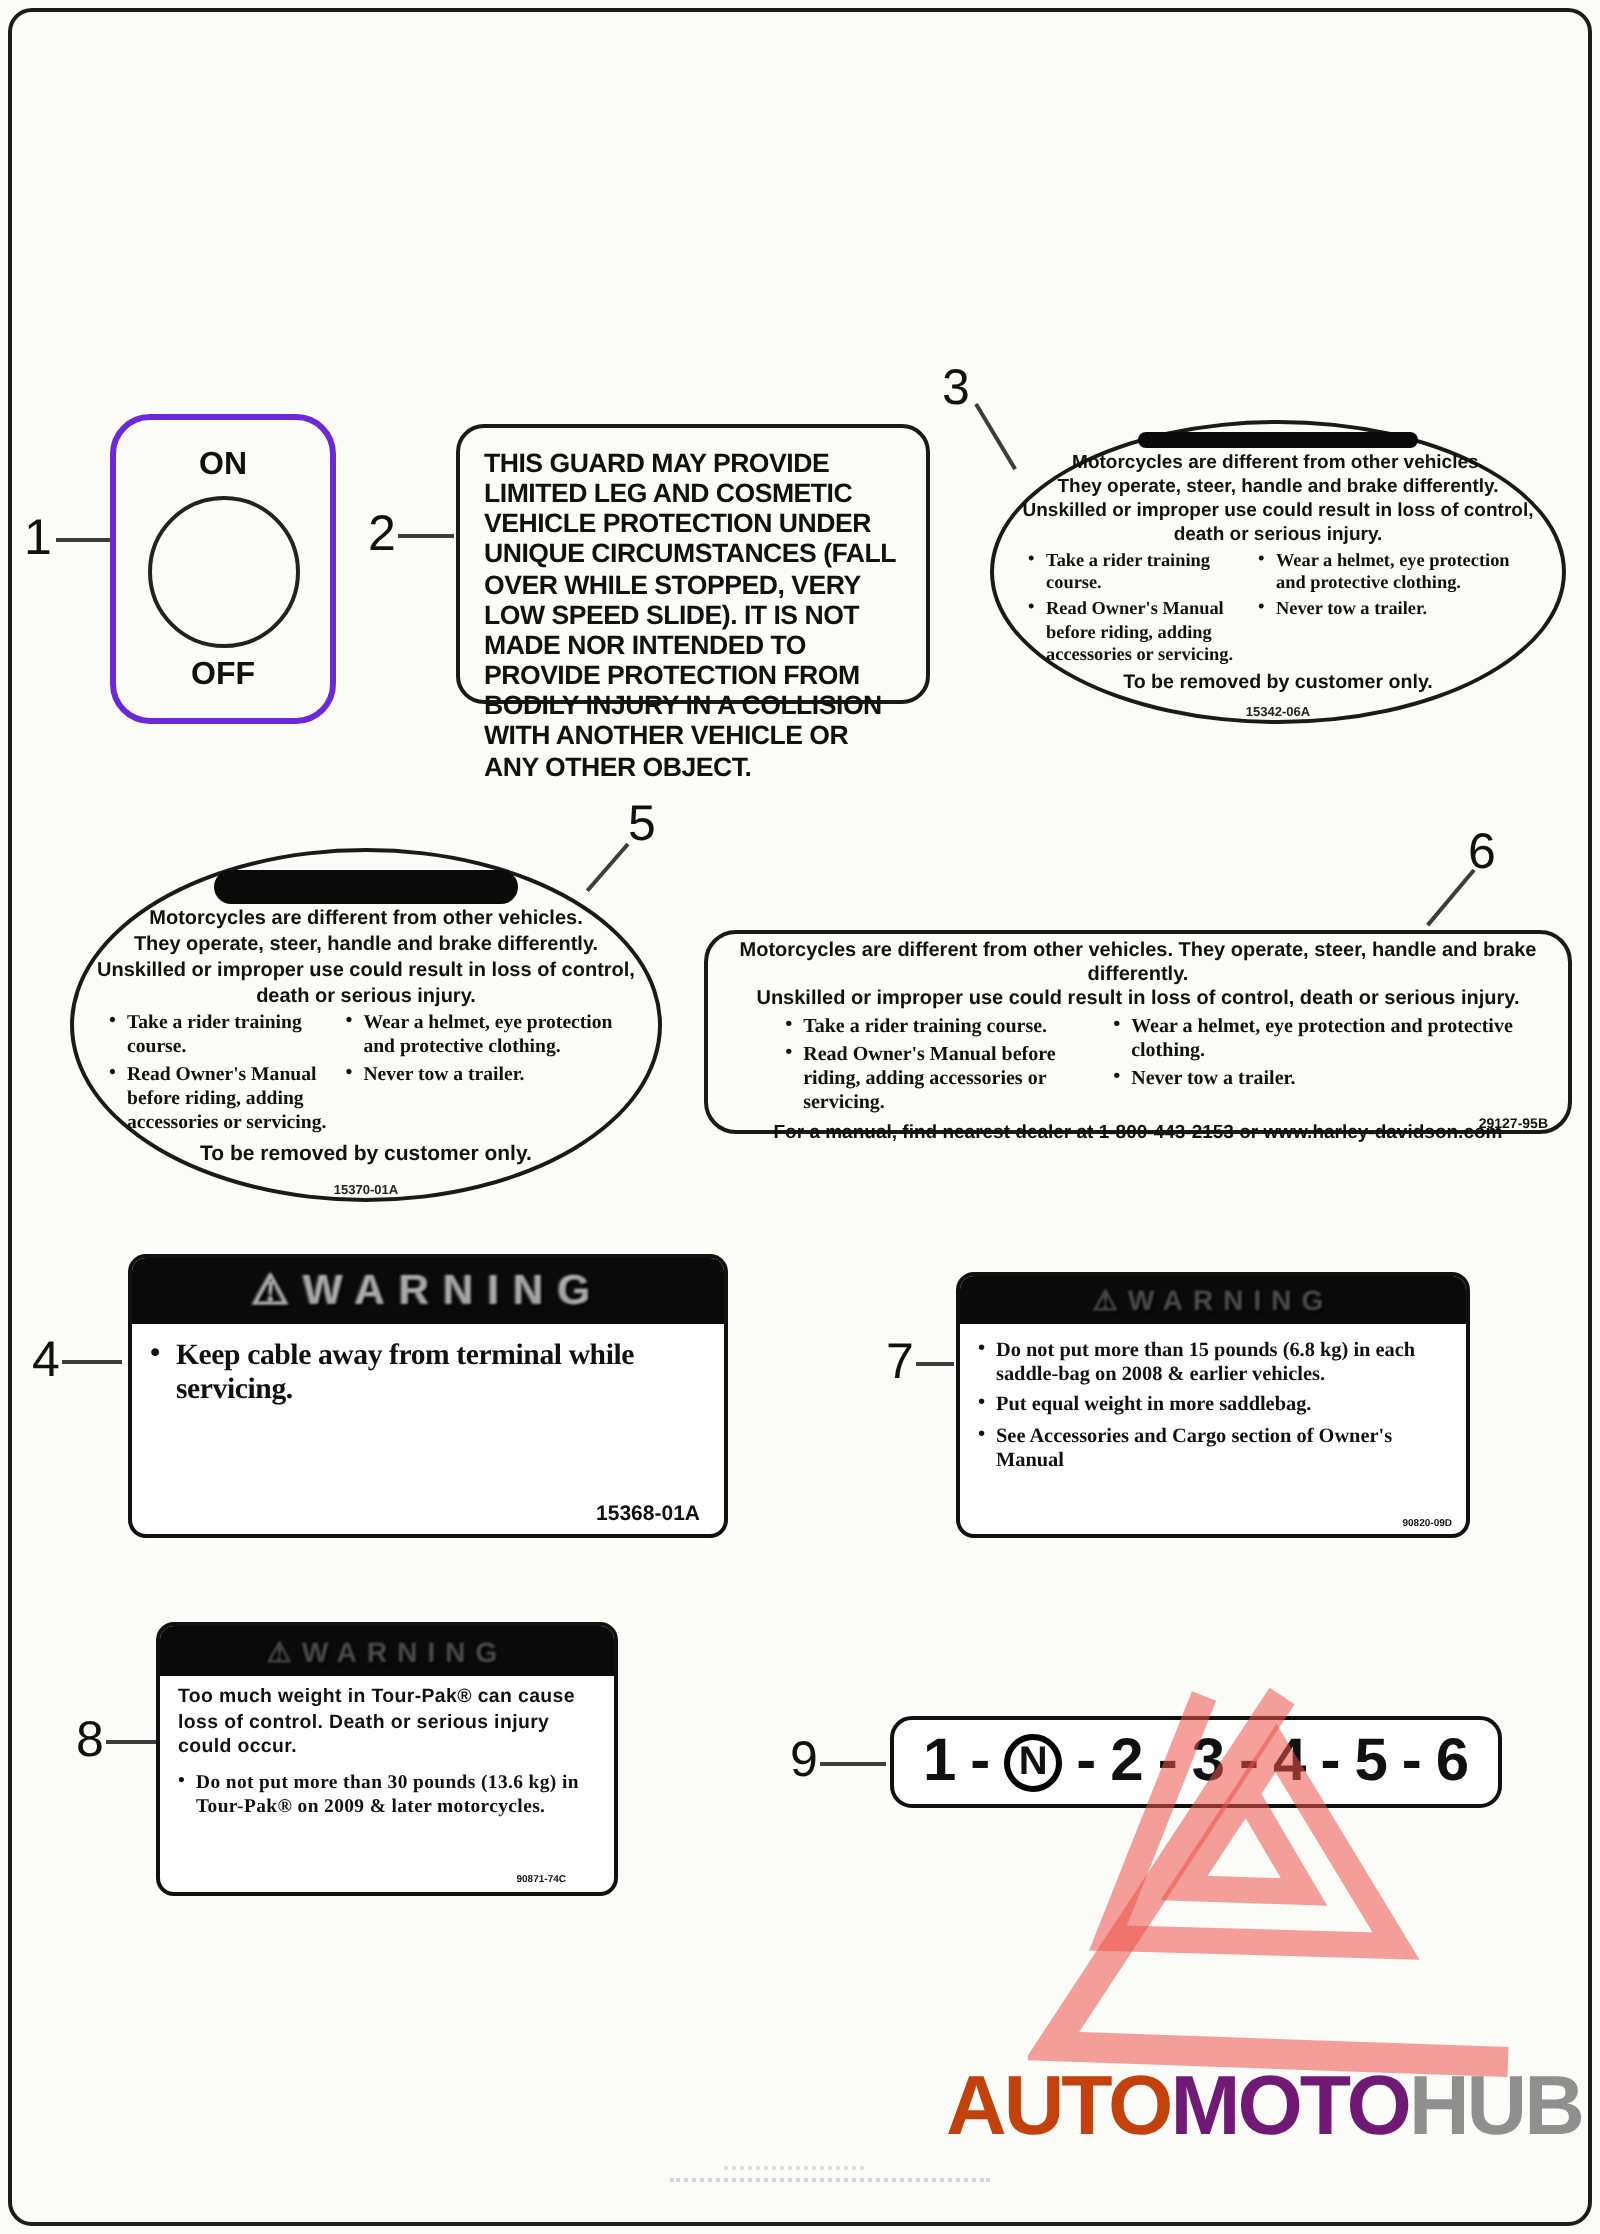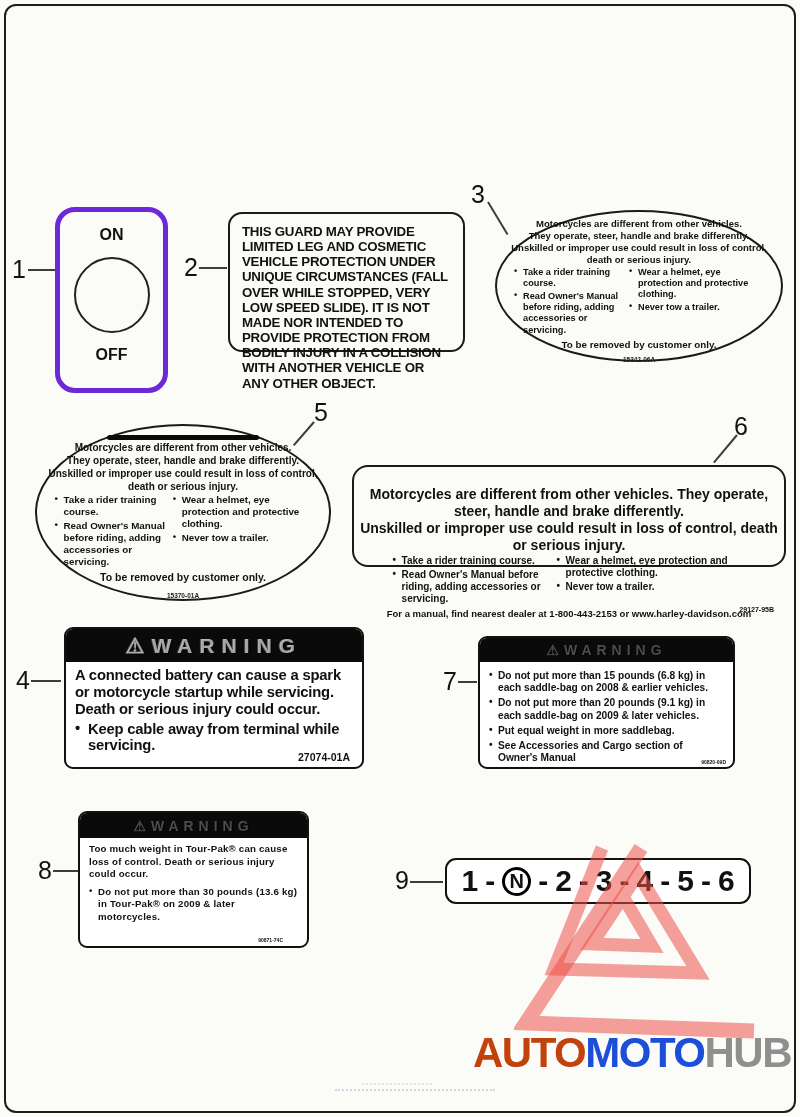--- a/index.html
+++ b/index.html
@@ -13,23 +13,23 @@
   
   .title-box{position:absolute;left:30px;top:27px;background:#0a0a0a;color:#fff;
     padding:3px 10px 5px 9px;font-size:26px;letter-spacing:1px;}
 
   
   .callout{position:absolute;font-size:25px;color:#111;}
   .dash{position:absolute;height:2px;background:#3d3d3d;}
   .leader{position:absolute;height:2px;background:#3d3d3d;transform-origin:0 50%;}
 
   
-  .switch-label{position:absolute;left:55px;top:207px;width:113px;height:186px;
-    border:5px solid #6d28d9;border-radius:20px;display:flex;flex-direction:column;
-    align-items:center;justify-content:space-between;padding:14px 0 24px;box-sizing:border-box;}
+  .switch-label{position:absolute;left:55px;top:207px;width:113px;height:155px;
+    border:3px solid #6d28d9;border-radius:20px;display:flex;flex-direction:column;
+    align-items:center;justify-content:space-between;padding:14px 0 12px;box-sizing:border-box;}
   .switch-word{font-weight:bold;font-size:16px;}
   .switch-circle{width:72px;height:72px;border:2px solid #222;border-radius:50%;}
 
   
   .guard-label{position:absolute;left:228px;top:212px;width:237px;height:140px;
     border:2px solid #1a1a1a;border-radius:14px;box-sizing:border-box;
     padding:10px 10px 0 12px;}
   .guard-text{font-weight:bold;font-size:13.3px;line-height:1.14;letter-spacing:-0.25px;}
 
   
@@ -40,35 +40,35 @@
   .redact-banner{background:#0a0a0a;border-radius:10px;}
   .oval3 .redact-banner{width:140px;height:20px;}
   .oval5 .redact-banner{width:152px;height:21px;}
   .oval-intro{text-align:center;font-weight:bold;margin-top:2px;}
   .oval3 .oval-intro{font-size:9.5px;line-height:1.25;}
   .oval5 .oval-intro{font-size:10px;line-height:1.28;}
   .oval-cols{display:flex;width:88%;margin-top:1px;}
   .oval3 .oval-cols{font-size:9.2px;line-height:1.22;}
   .oval5 .oval-cols{font-size:9.8px;line-height:1.22;}
   .colL{width:46%;}.colR{width:54%;}
-  .b{position:relative;padding-left:9px;font-weight:bold;margin-bottom:2px;}
+  .b{position:relative;padding-left:9px;font-weight:bold;margin-bottom:2px;font-family:Liberation Serif, serif;}
   .b::before{content:"\2022";position:absolute;left:0;top:-1px;}
   .oval-footer{font-weight:bold;margin-top:1px;}
   .oval3 .oval-footer{font-size:9.8px;}
   .oval5 .oval-footer{font-size:10.5px;}
   .part{font-weight:bold;color:#222;}
   .oval3 .part{font-size:6.5px;margin-top:6px;}
   .oval5 .part{font-size:6.5px;margin-top:9px;}
 
   
   .wide-label{position:absolute;left:352px;top:465px;width:434px;height:102px;
     border:2px solid #1a1a1a;border-radius:16px;box-sizing:border-box;
     display:flex;flex-direction:column;align-items:center;padding-top:3px;}
   .wide-label .redact-banner{width:174px;height:21px;border-radius:9px;}
-  .wide-intro{text-align:center;font-weight:bold;font-size:14px;line-height:1.22;margin-top:16px;}
+  .wide-intro{text-align:center;font-weight:bold;font-size:10px;line-height:1.22;margin-top:0;}
   .wide-cols{display:flex;width:96%;margin-top:1px;font-size:10px;line-height:1.2;}
   .wide-cols .colL{width:47%;padding-left:30px;box-sizing:border-box;}
   .wide-cols .colR{width:50%;}
   .wide-footer{position:relative;width:100%;text-align:center;font-weight:bold;font-size:9.5px;margin-top:1px;}
   .wide-part{position:absolute;right:10px;top:-2px;font-size:7px;font-weight:bold;}
 
   
   .warnbox{position:absolute;border:2.5px solid #111;border-radius:9px;background:#fff;
     box-sizing:border-box;overflow:hidden;}
   .warnhead{background:#0a0a0a;display:flex;align-items:center;justify-content:center;}
@@ -222,34 +222,32 @@
       <span class="wide-part">29127-95B</span>
     </div>
   </div>
 
   <div class="warnbox box4">
     <div class="warnhead">
       <span class="wh-txt">⚠</span>
       <span class="wh-txt">WARNING</span>
     </div>
     <div class="warnbody">
-      <div>A connected battery can cause a spark or motorcycle startup while servicing. Death or serious injury could occur.</div>
       <div class="b">Keep cable away from terminal while servicing.</div>
     </div>
-    <div class="warn-part">27074-01A</div>
+    <div class="warn-part">15368-01A</div>
   </div>
 
   <div class="warnbox box7">
     <div class="warnhead">
       <span class="wh-txt">⚠</span>
       <span class="wh-txt">WARNING</span>
     </div>
     <div class="warnbody">
       <div class="b">Do not put more than 15 pounds (6.8 kg) in each saddle-bag on 2008 &amp; earlier vehicles.</div>
-      <div class="b">Do not put more than 20 pounds (9.1 kg) in each saddle-bag on 2009 &amp; later vehicles.</div>
       <div class="b">Put equal weight in more saddlebag.</div>
       <div class="b">See Accessories and Cargo section of Owner's Manual</div>
     </div>
     <div class="warn-part">90820-09D</div>
   </div>
 
   <div class="warnbox box8">
     <div class="warnhead">
       <span class="wh-txt">⚠</span>
       <span class="wh-txt">WARNING</span>
@@ -277,17 +275,17 @@
     <span>-</span>
     <span>6</span>
   </div>
 
   <svg class="wm wm-logo" viewBox="0 0 254 202" xmlns="http://www.w3.org/2000/svg">
     <path d="M127 7 L12 182 L240 190" fill="none" stroke="rgba(236,82,73,0.55)" stroke-width="15"></path>
     <path d="M12 182 L240 190 L127 7" fill="none" stroke="rgba(236,82,73,0.55)" stroke-width="15" opacity="0"></path>
     <path d="M88 7 L40 128 L184 132 L124 33 L78 103 L138 105 L111 59" fill="none" stroke="rgba(236,82,73,0.55)" stroke-width="13"></path>
   </svg>
   <div class="wm wm-text">
-    <span style="color:#c2410c">AUTO</span><span style="color:#1d4ed8">MOTO</span><span style="color:#8F8F8F">HUB</span>
+    <span style="color:#c2410c">AUTO</span><span style="color:#701a75">MOTO</span><span style="color:#8F8F8F">HUB</span>
   </div>
   <div class="faint-marks"></div>
   <div class="faint-marks2"></div>
 </div>
 
 </body></html>

